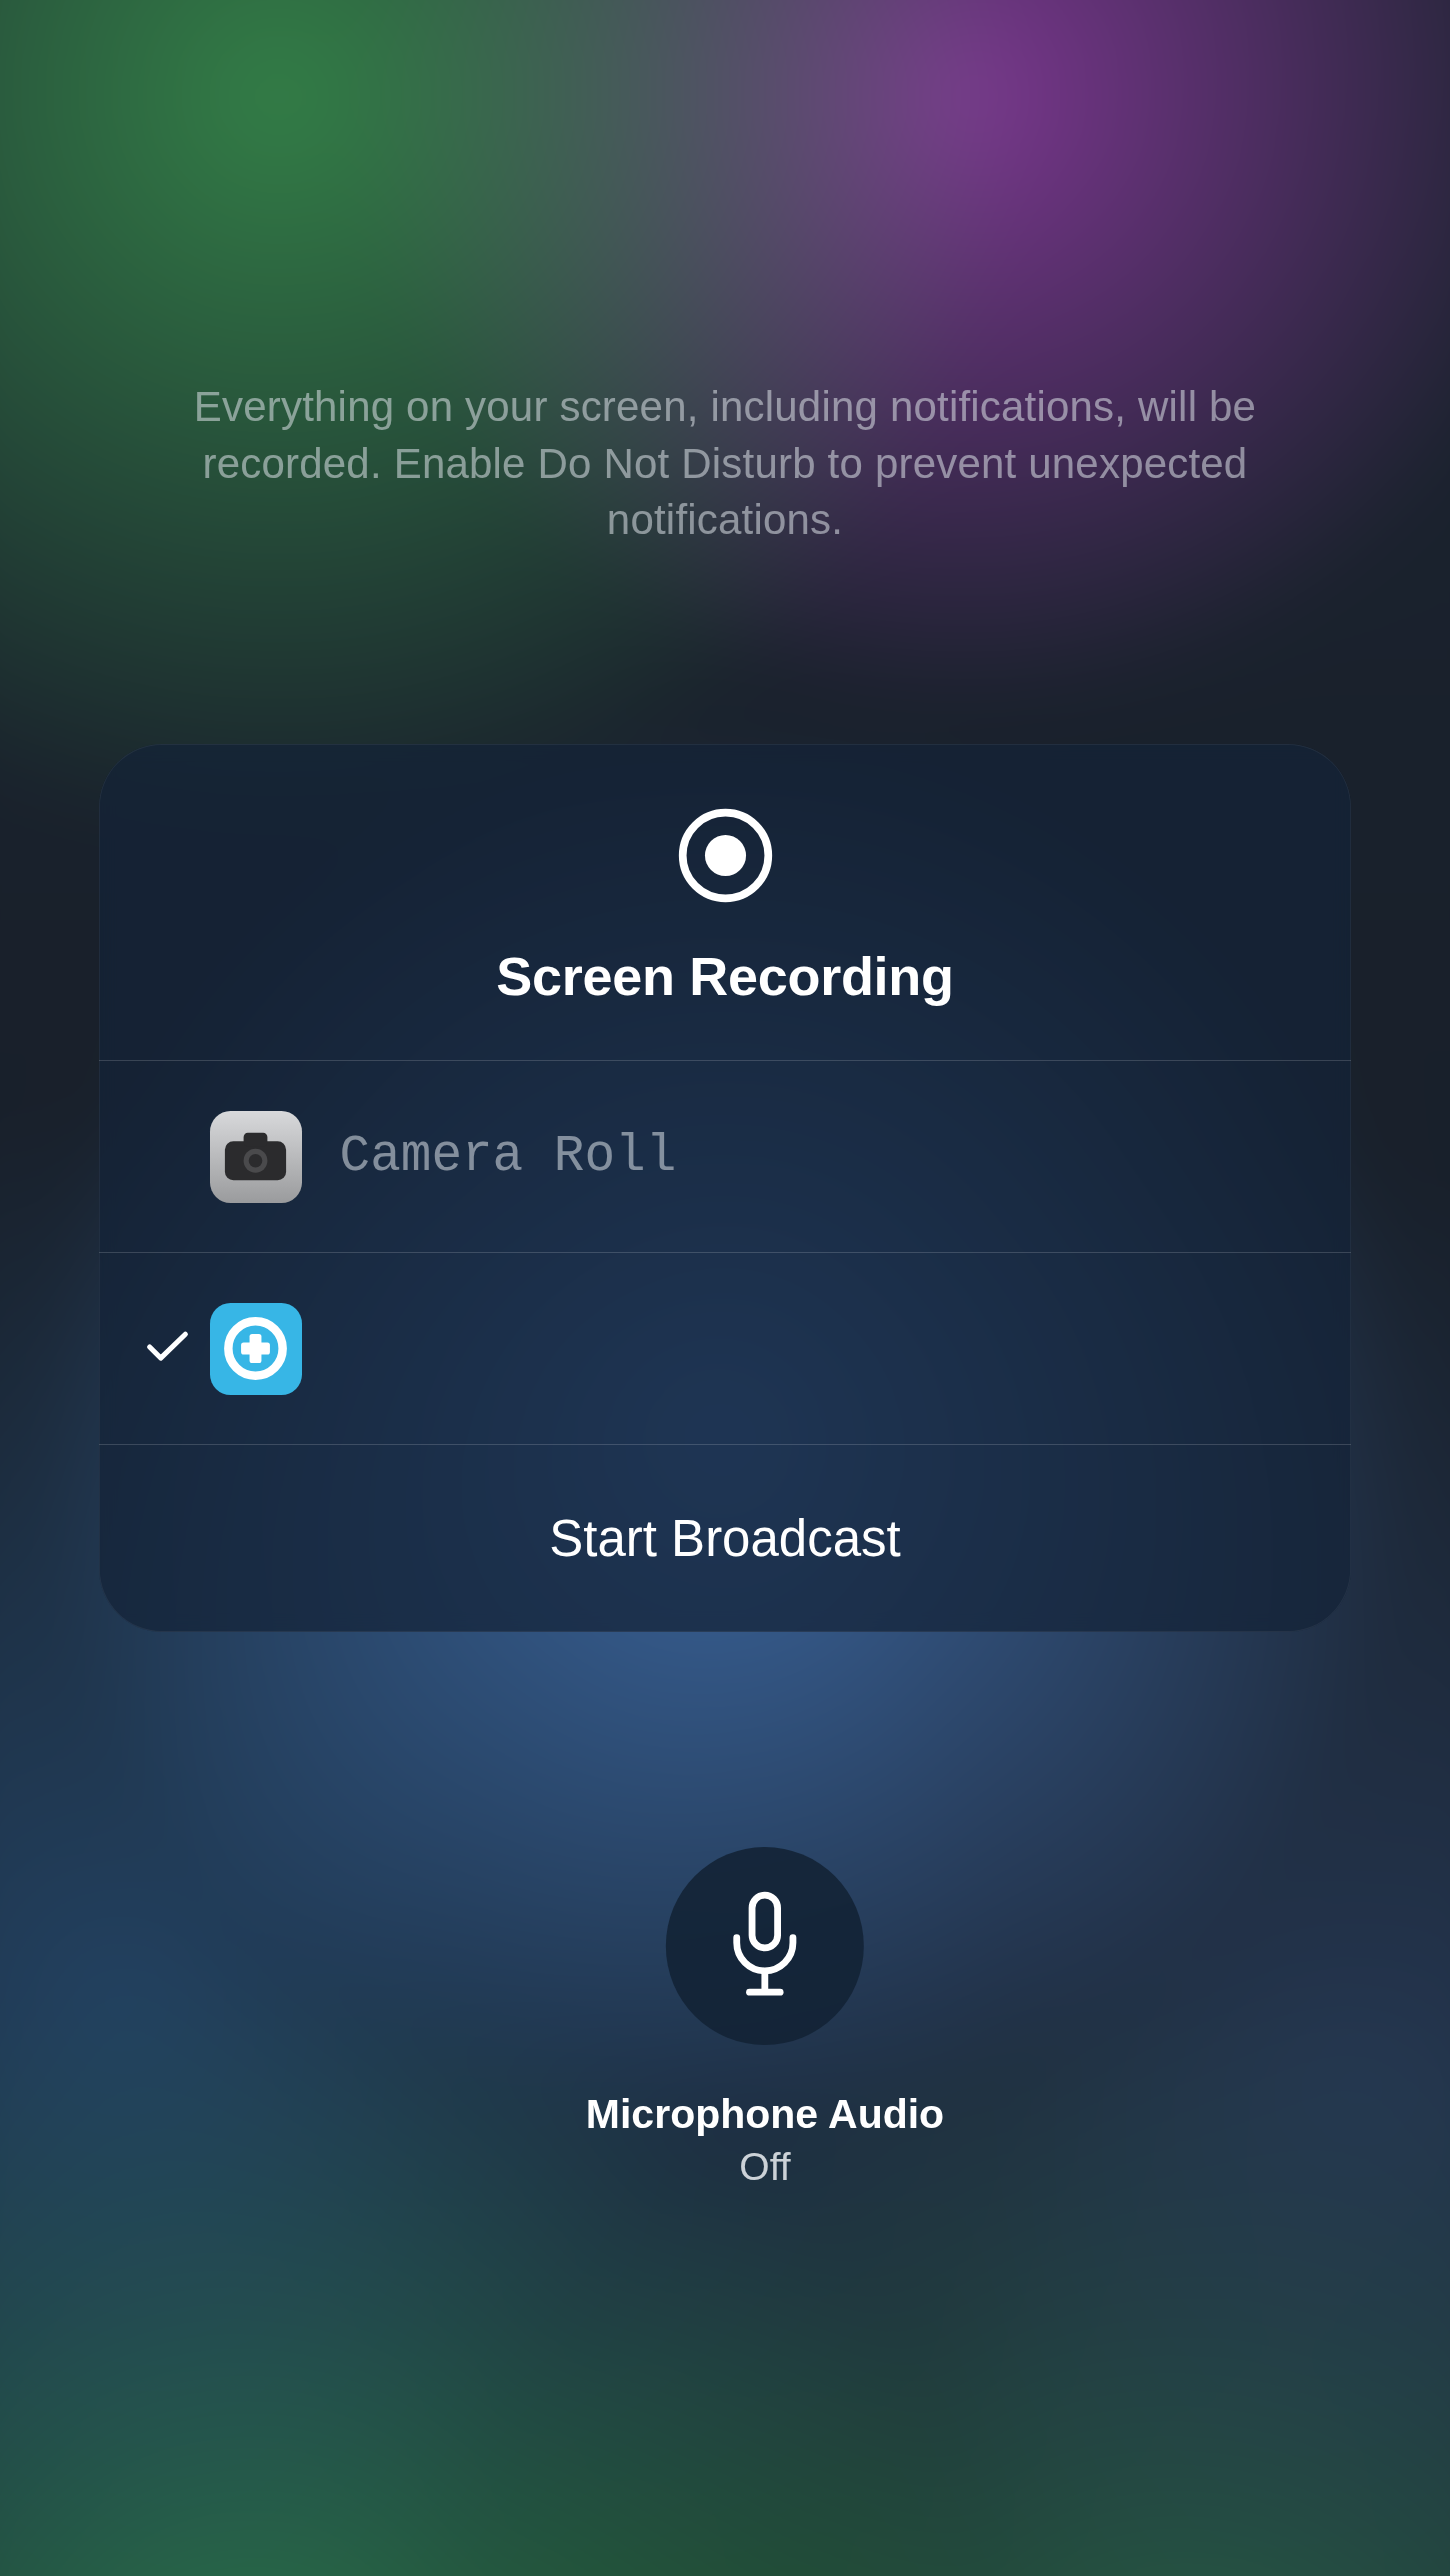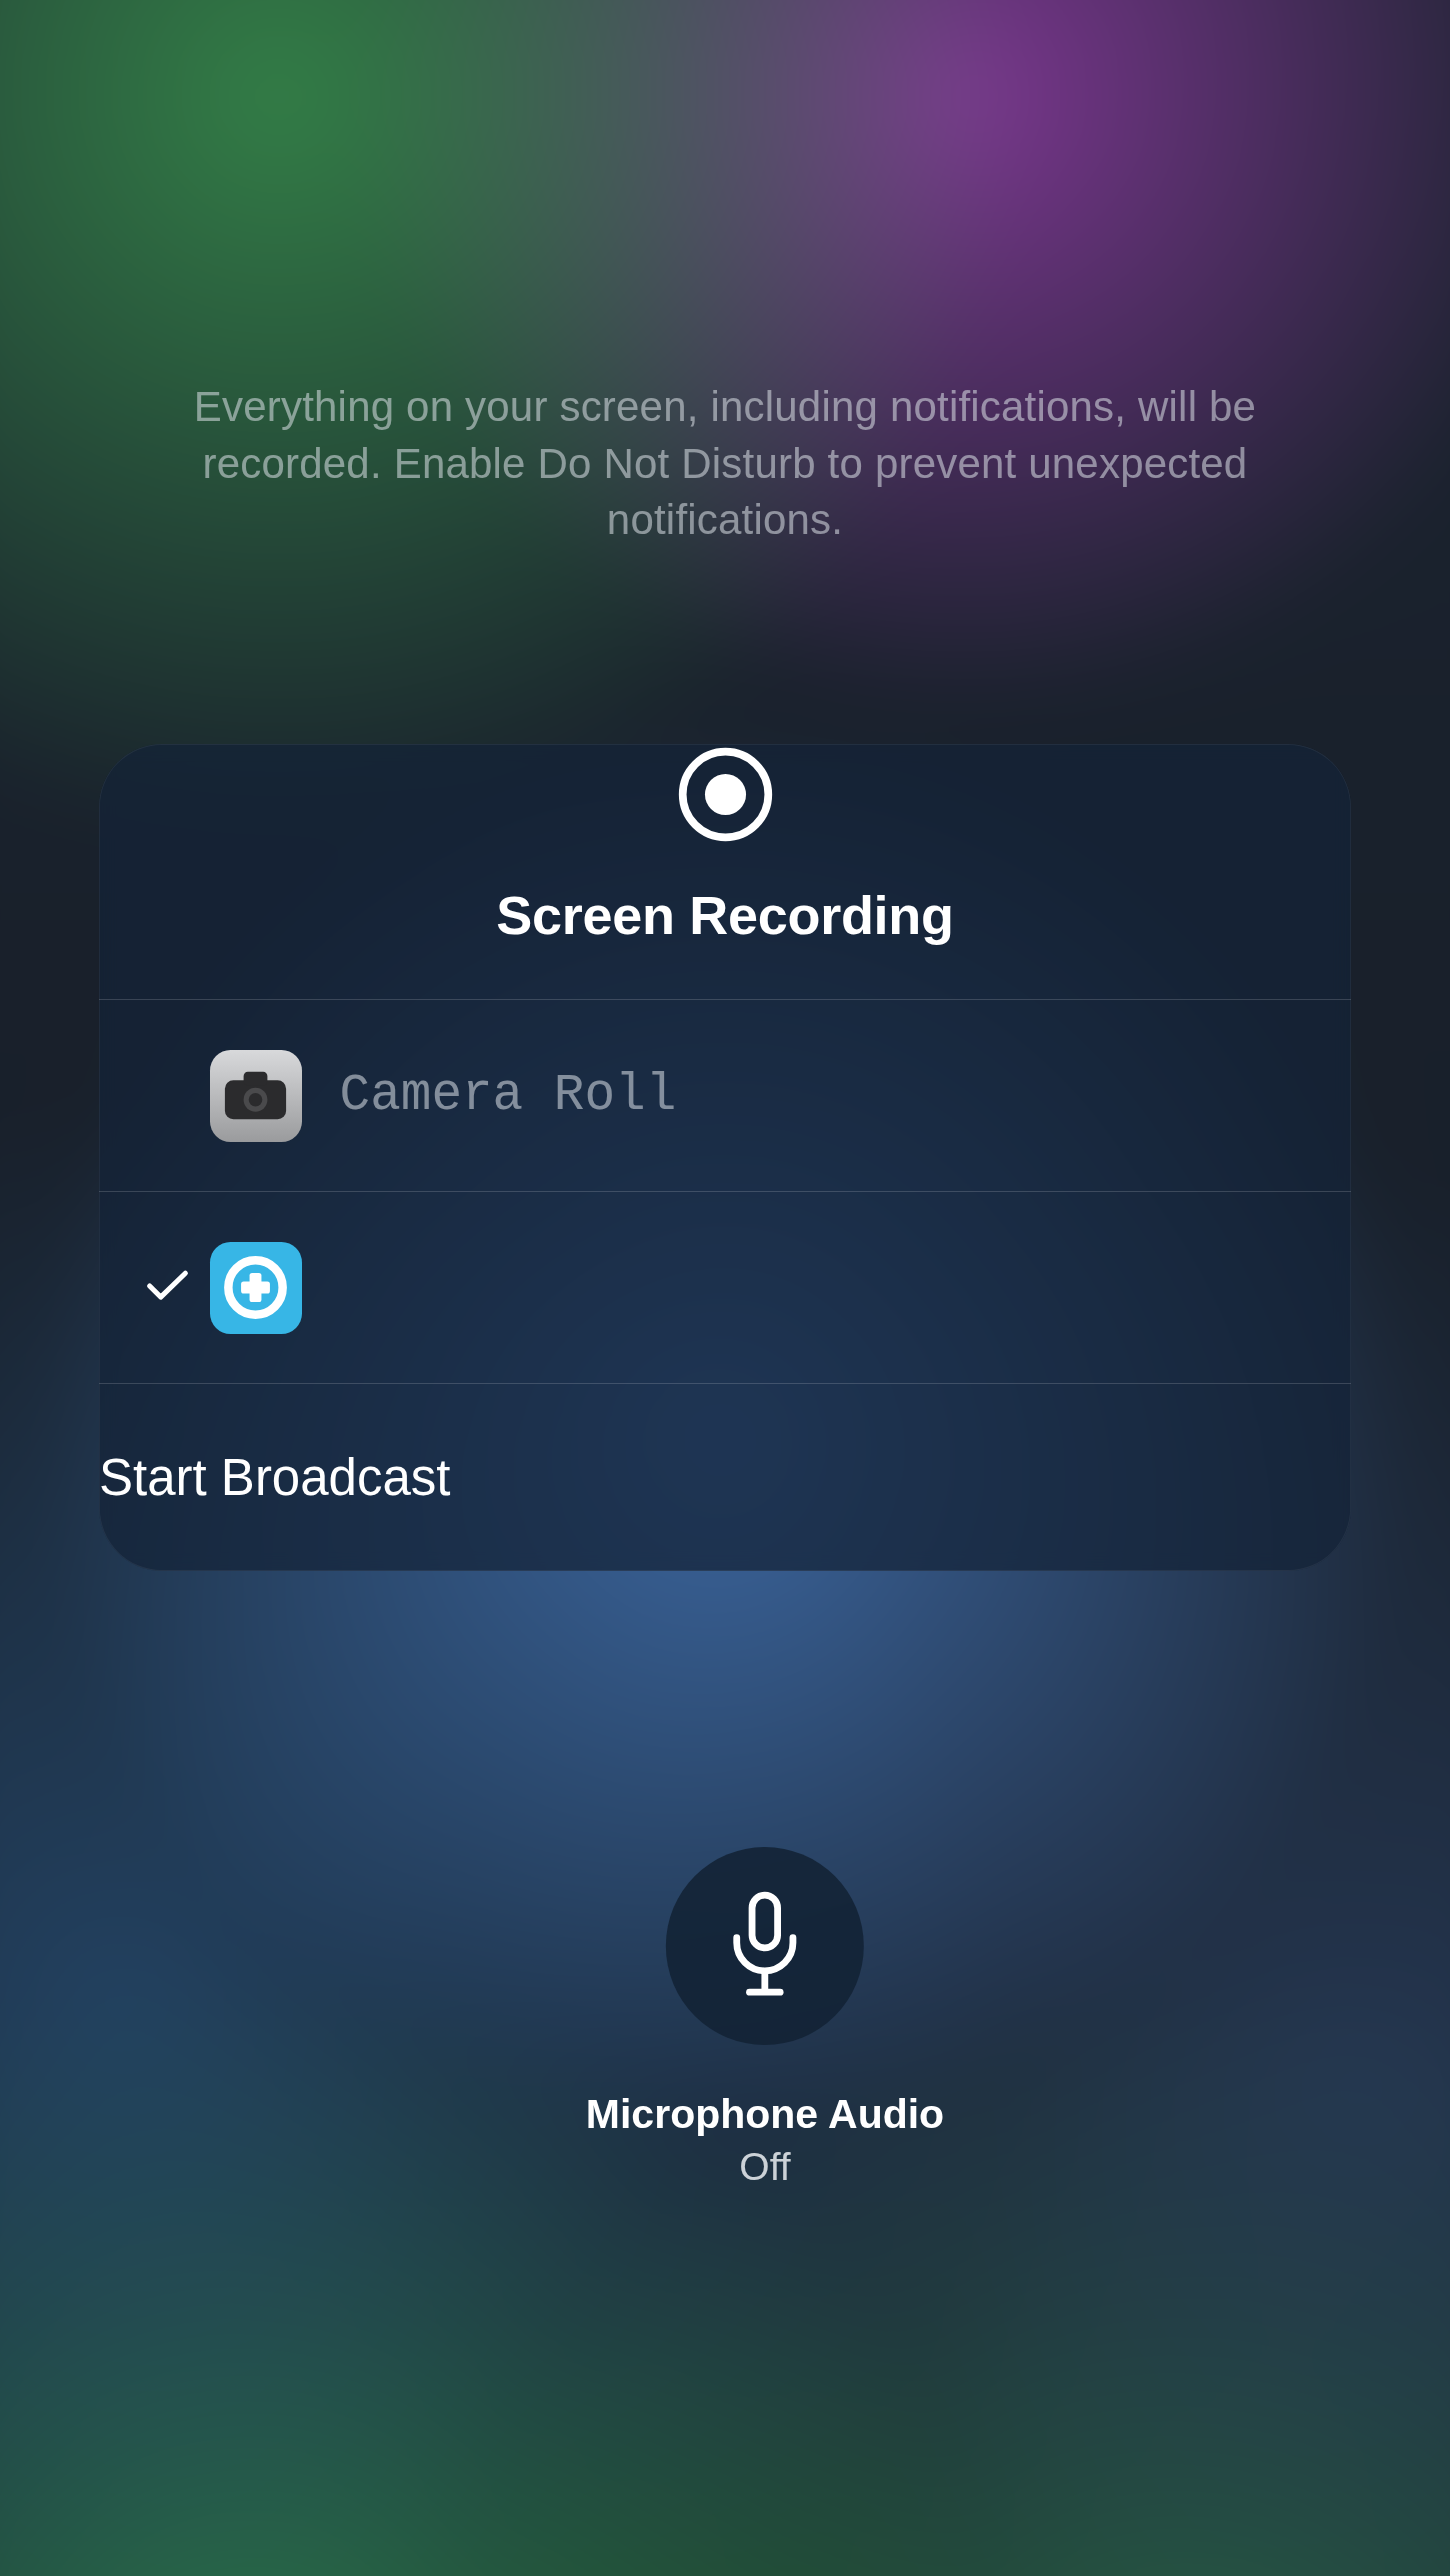--- a/index.html
+++ b/index.html
@@ -48,20 +48,21 @@
     width: 1252px;
     border-radius: 63px;
     background: rgba(20, 35, 55, 0.72);
     box-shadow: inset 0 0 0 0.9px rgba(255,255,255,0.06);
     overflow: hidden;
     backdrop-filter: blur(8.5px);
   }
 
   .panel-header {
     text-align: center;
+    padding-top: 61px;
     padding-bottom: 53px;
   }
   .rec-icon { display: inline-block; margin-bottom: 36px; }
   .panel-title {
     color: #fff;
     font-size: 54px;
     font-weight: 600;
     letter-spacing: -0.3px;
   }
 
@@ -97,21 +98,21 @@
     font-weight: 400;
   }
   .opt-label.dim { color: rgba(220,225,232,0.55); font-family: Liberation Mono, monospace; }
   .opt-label.bright { color: #fff; }
 
   .start-row {
     height: 188px;
     border-top: 0.9px solid rgba(255,255,255,0.16);
     display: flex;
     align-items: center;
-    justify-content: flex-start;
+    justify-content: center;
     cursor: pointer;
   }
   .start-label {
     color: #fff;
     font-size: 51px;
     font-weight: 400;
   }
 
   .mic-wrap {
     position: absolute;

